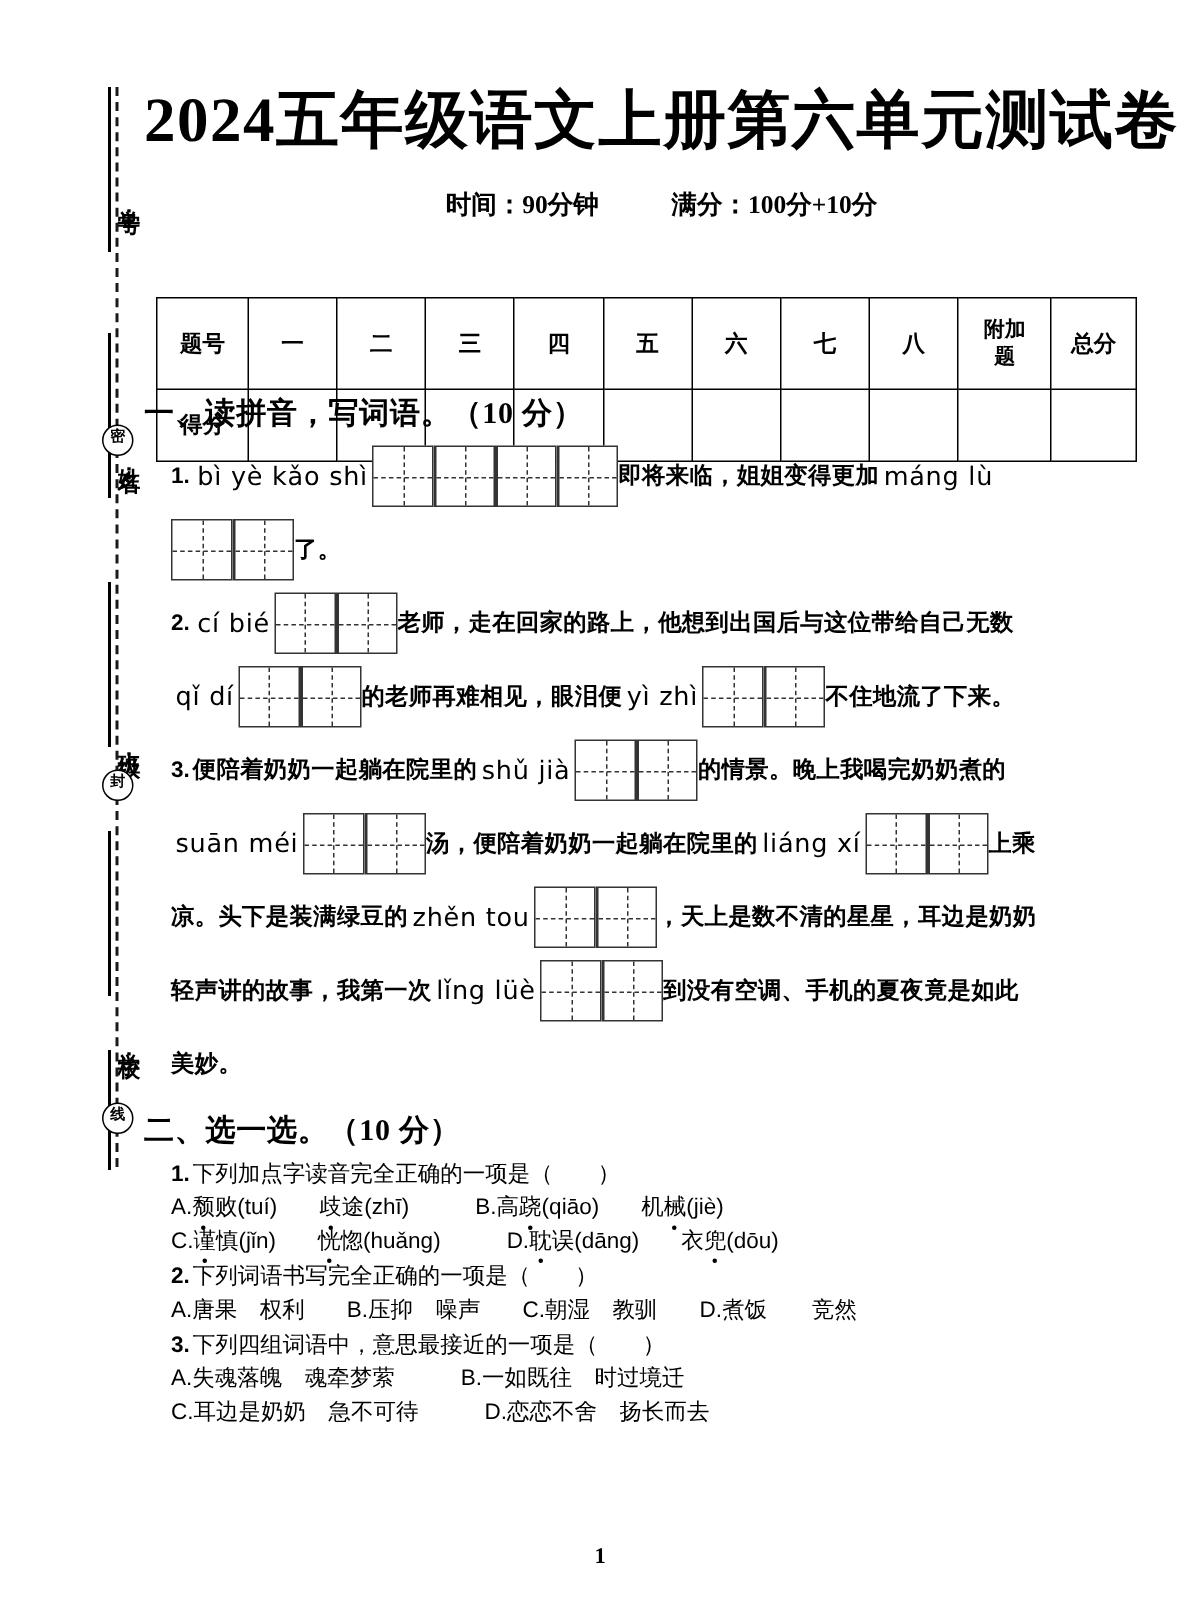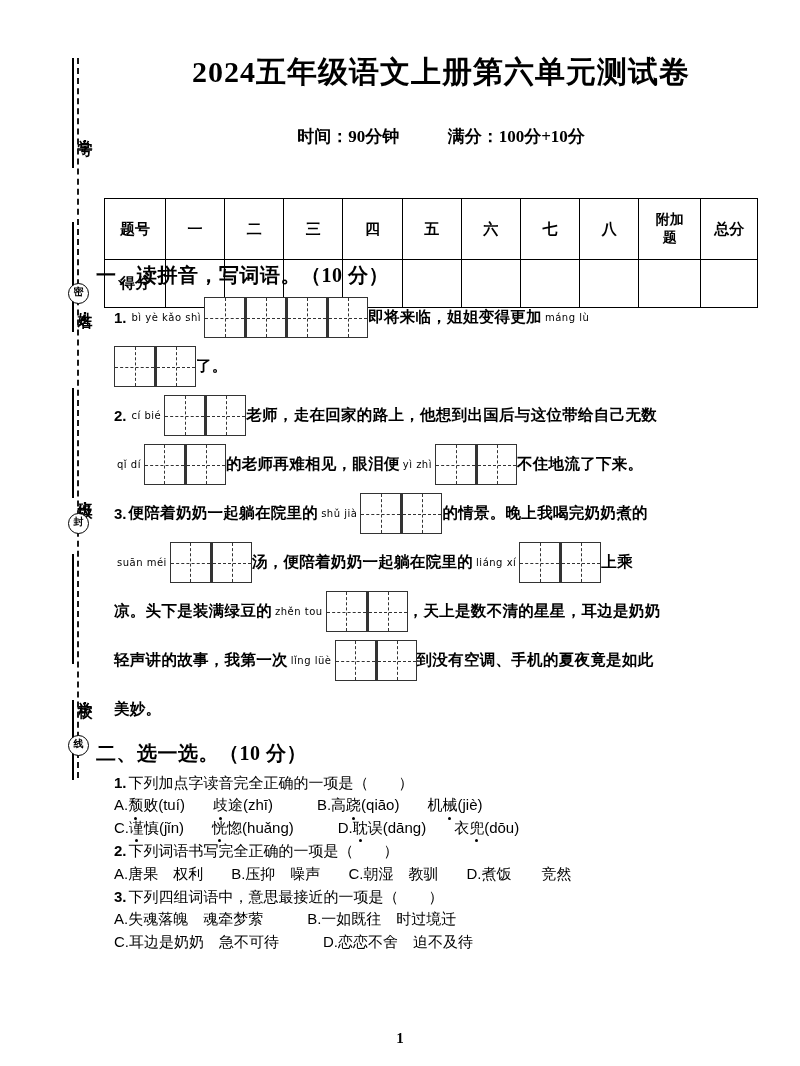--- a/index.html
+++ b/index.html
@@ -72,21 +72,21 @@
 
   
   .title {
     position: absolute;
     left: 96px;
     top: 52px;
     width: 690px;
     text-align: center;
     font-family: "Liberation Serif", "DejaVu Serif", serif;
     font-weight: bold;
-    font-size: 30px;
+    font-size: 42px;
     letter-spacing: 1px;
     color: #000;
   }
   .subtitle {
     position: absolute;
     left: 96px;
     top: 125px;
     width: 690px;
     text-align: center;
     font-weight: bold;
@@ -146,21 +146,21 @@
     display: flex;
     align-items: center;
     min-height: 49px;
     font-family: "Liberation Sans", "DejaVu Sans", sans-serif;
     font-size: 15.5px;
     white-space: nowrap;
   }
   .grid-row .indent { display: inline-block; width: 18px; }
   .pinyin {
     font-family: "DejaVu Sans", sans-serif;
-    font-size: 10px;
+    font-size: 17px;
     letter-spacing: 0.5px;
     padding: 0 3px;
   }
   .han { font-weight: bold; letter-spacing: 0.3px; }
   .idx { font-weight: bold; font-size: 15px; padding-right: 2px; }
 
   
   .boxes { display: inline-flex; }
   .cell {
     position: relative;
@@ -394,20 +394,20 @@
           <div class="choice-row"><span class="opt"><span>A.</span><span class="dotchar">颓</span><span>败</span><span>(</span><span>t</span><span>u</span><span>í</span><span>)</span></span><span class="sp-md"></span><span class="opt"><span class="dotchar">歧</span><span>途</span><span>(</span><span>z</span><span>h</span><span>ī</span><span>)</span></span><span class="sp-lg"></span><span class="opt"><span>B.</span><span>高</span><span class="dotchar">跷</span><span>(</span><span>q</span><span>i</span><span>ā</span><span>o</span><span>)</span></span><span class="sp-md"></span><span class="opt"><span>机</span><span class="dotchar">械</span><span>(</span><span>j</span><span>i</span><span>è</span><span>)</span></span><span class="sp-lg"></span></div>
           <div class="choice-row"><span class="opt"><span>C.</span><span class="dotchar">谨</span><span>慎</span><span>(</span><span>j</span><span>ǐ</span><span>n</span><span>)</span></span><span class="sp-md"></span><span class="opt"><span class="dotchar">恍</span><span>惚</span><span>(</span><span>h</span><span>u</span><span>ǎ</span><span>n</span><span>g</span><span>)</span></span><span class="sp-lg"></span><span class="opt"><span>D.</span><span class="dotchar">耽</span><span>误</span><span>(</span><span>d</span><span>ā</span><span>n</span><span>g</span><span>)</span></span><span class="sp-md"></span><span class="opt"><span>衣</span><span class="dotchar">兜</span><span>(</span><span>d</span><span>ō</span><span>u</span><span>)</span></span><span class="sp-lg"></span></div>
         </div>
         <div class="q-line" style="padding-left: 18px;"><span class="q-num">2.</span><span>下列词语书写完全正确的一项是（　　）</span></div>
         <div class="choices">
           <div class="choice-row"><span class="opt">A.唐果　权利</span><span class="sp-md"></span><span class="opt">B.压抑　噪声</span><span class="sp-md"></span><span class="opt">C.朝湿　教驯</span><span class="sp-md"></span><span class="opt">D.煮饭　　竞然</span><span class="sp-md"></span></div>
         </div>
         <div class="q-line" style="padding-left: 18px;"><span class="q-num">3.</span><span>下列四组词语中，意思最接近的一项是（　　）</span></div>
         <div class="choices">
           <div class="choice-row"><span class="opt">A.失魂落魄　魂牵梦萦</span><span class="sp-lg"></span><span class="opt">B.一如既往　时过境迁</span><span class="sp-lg"></span></div>
-          <div class="choice-row"><span class="opt">C.耳边是奶奶　急不可待</span><span class="sp-lg"></span><span class="opt">D.恋恋不舍　迫不及待</span><span class="sp-lg"></span></div>
+          <div class="choice-row"><span class="opt">C.耳边是奶奶　急不可待</span><span class="sp-lg"></span><span class="opt">D.恋恋不舍　扬长而去</span><span class="sp-lg"></span></div>
         </div>
       </div>
 
   </div>
 
   <div class="page-num">1</div>
 </div>
 
 </body></html>

